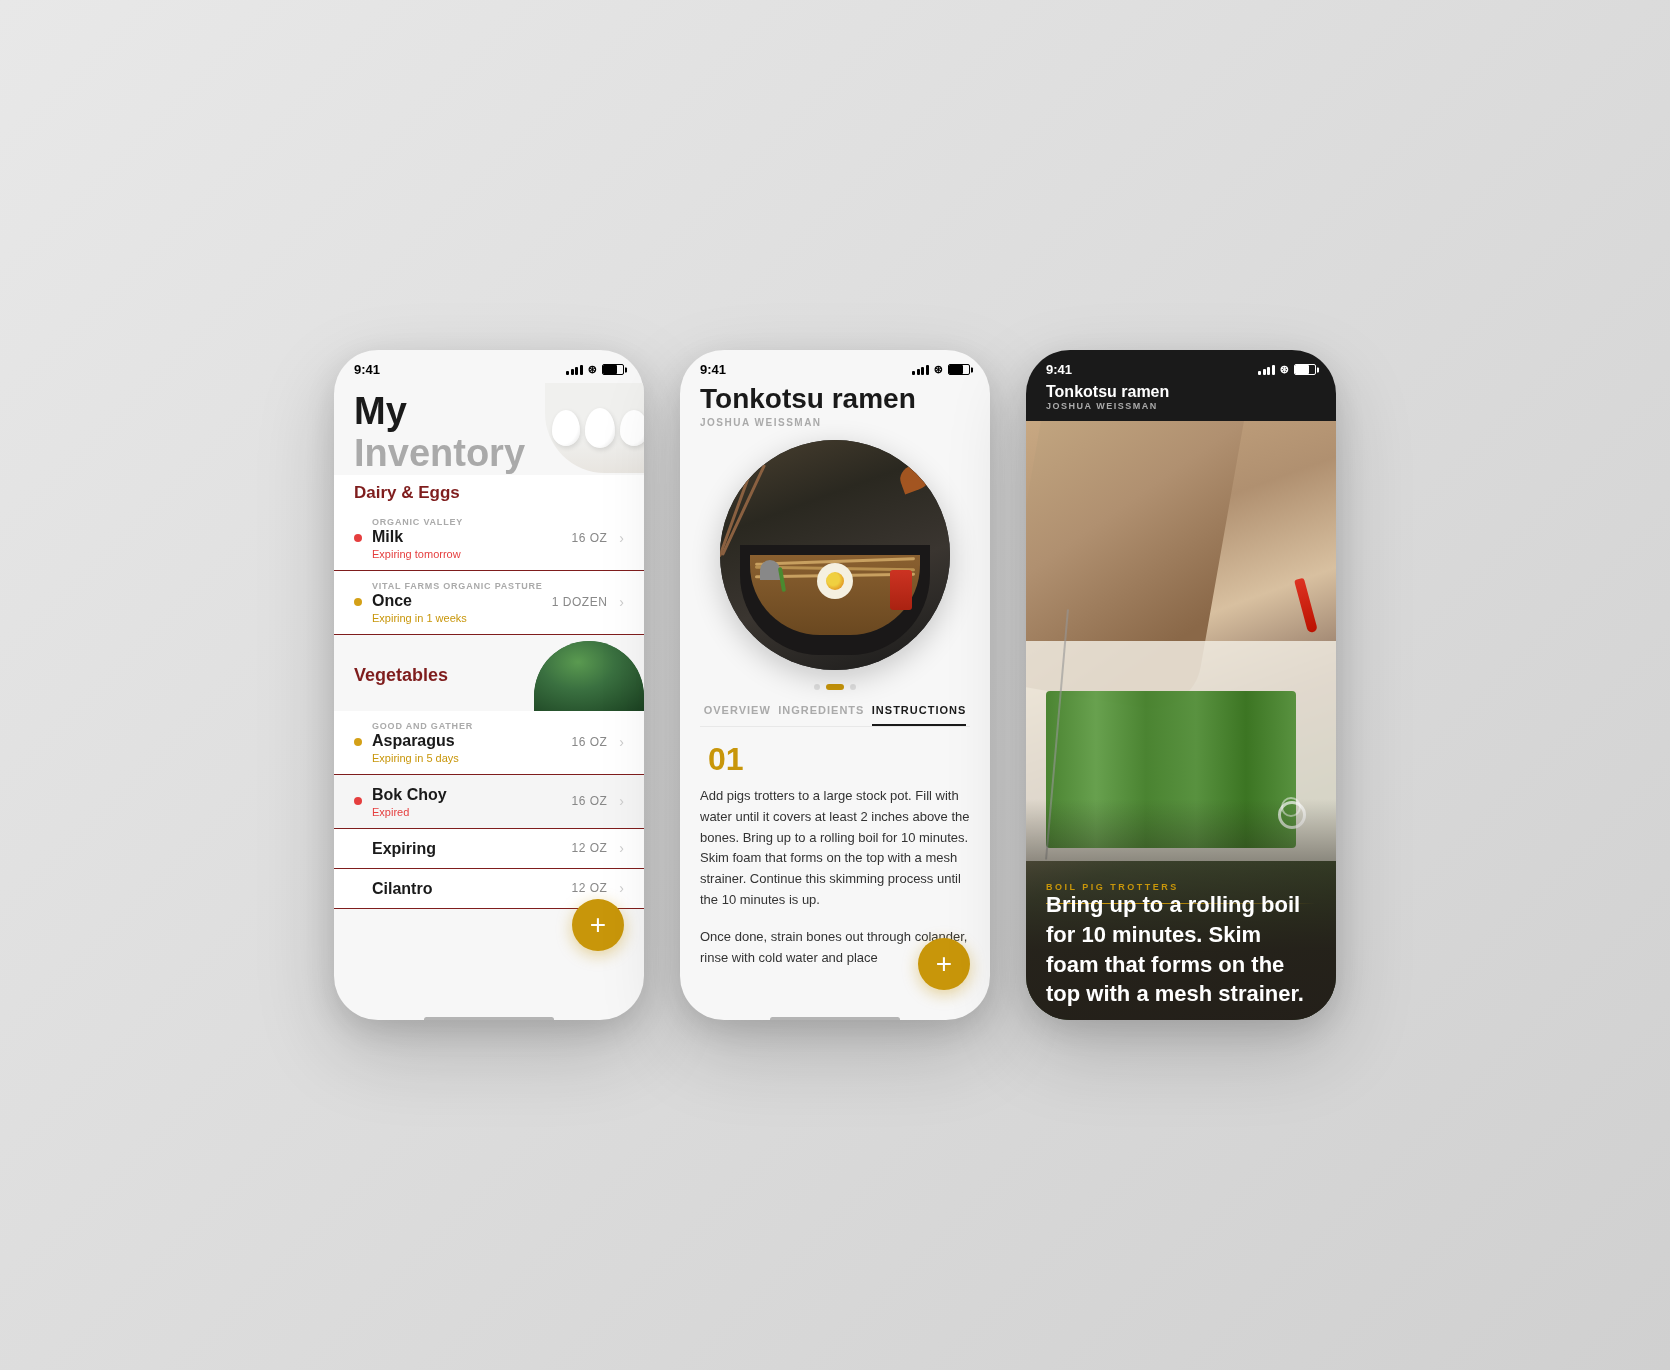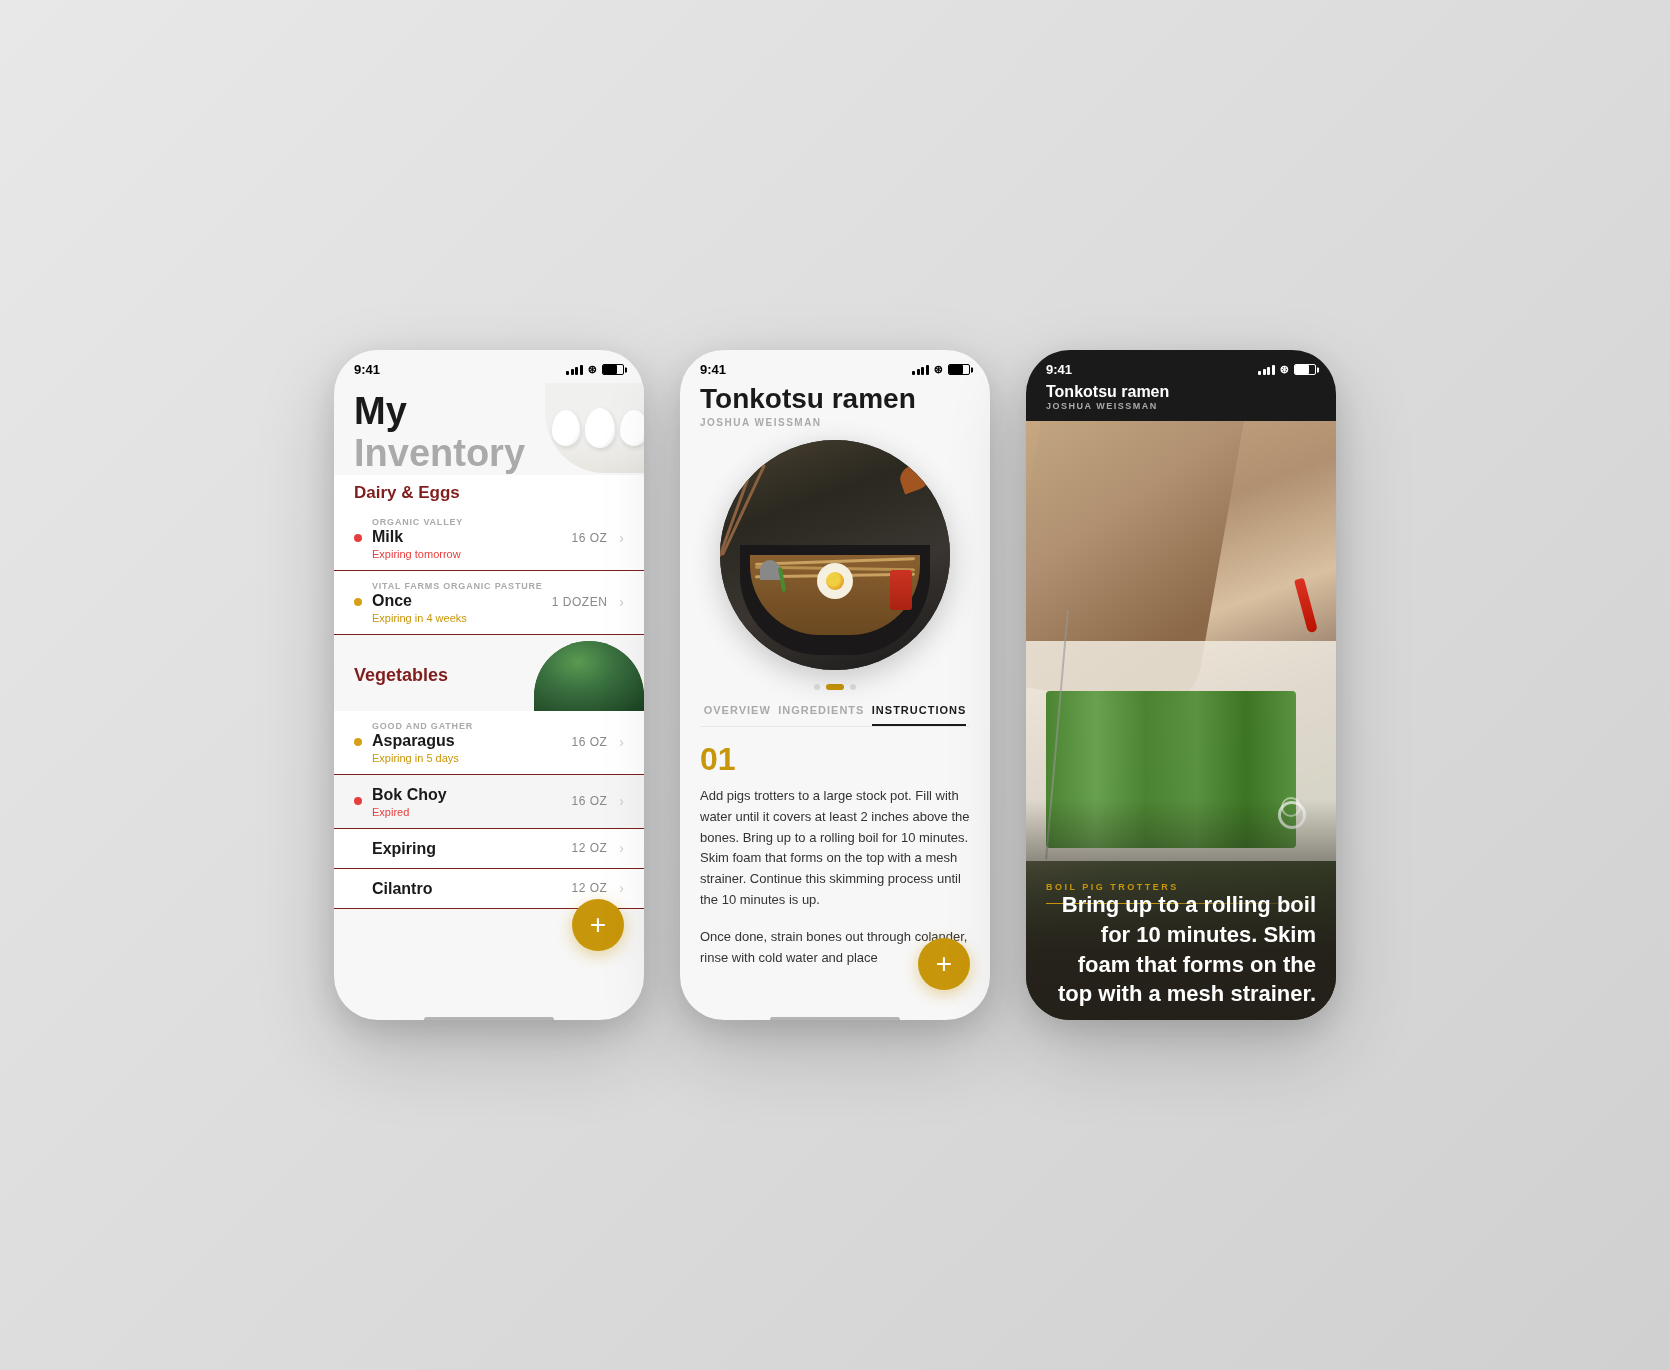--- a/index.html
+++ b/index.html
@@ -322,35 +322,35 @@
     .tab-item.active {
       color: #1a1a1a;
       border-bottom: 2px solid #1a1a1a;
     }
 
     .step-number {
       font-size: 32px;
       font-weight: 800;
       color: #c8960a;
       margin-bottom: 8px;
+      margin-left: 8px;
     }
 
     .step-text {
       font-size: 13px;
       color: #333;
       line-height: 1.6;
       margin-bottom: 16px;
     }
 
     
     .phone3-content {
       height: calc(670px - 42px);
       position: relative;
       overflow: hidden;
-      text-align: right;
     }
 
     .dark-header {
       padding: 0 20px 10px;
     }
 
     .dark-recipe-title {
       font-size: 16px;
       font-weight: 700;
       color: #fff;
@@ -417,21 +417,21 @@
         </div>
         <span class="item-qty">16 OZ</span>
         <span class="chevron">›</span>
       </div>
 
       <div class="inventory-item">
         <div class="dot dot-yellow"></div>
         <div class="item-info">
           <div class="item-brand">VITAL FARMS ORGANIC PASTURE</div>
           <div class="item-name">Once</div>
-          <div class="item-expiry-yellow">Expiring in 4 weeks</div>
+          <div class="item-expiry-yellow">Expiring in 1 weeks</div>
         </div>
         <span class="item-qty">1 DOZEN</span>
         <span class="chevron">›</span>
       </div>
 
       <div style="display:flex; align-items:center; justify-content:space-between; background:#f7f7f7; padding: 6px 0 0 20px;">
         <span class="section-title" style="padding-left:0;">Vegetables</span>
         <div style="width:110px; height:70px; background:linear-gradient(180deg,#3a7040 0%,#2a5a30 60%,#1a4020 100%); border-radius:55px 55px 0 0; overflow:hidden; flex-shrink:0;">
           <div style="width:100%; height:100%; background:radial-gradient(ellipse at 40% 30%, #5a9a50 0%, #3a7040 40%, #1a4020 100%); border-radius:55px 55px 0 0;"></div>
         </div>

